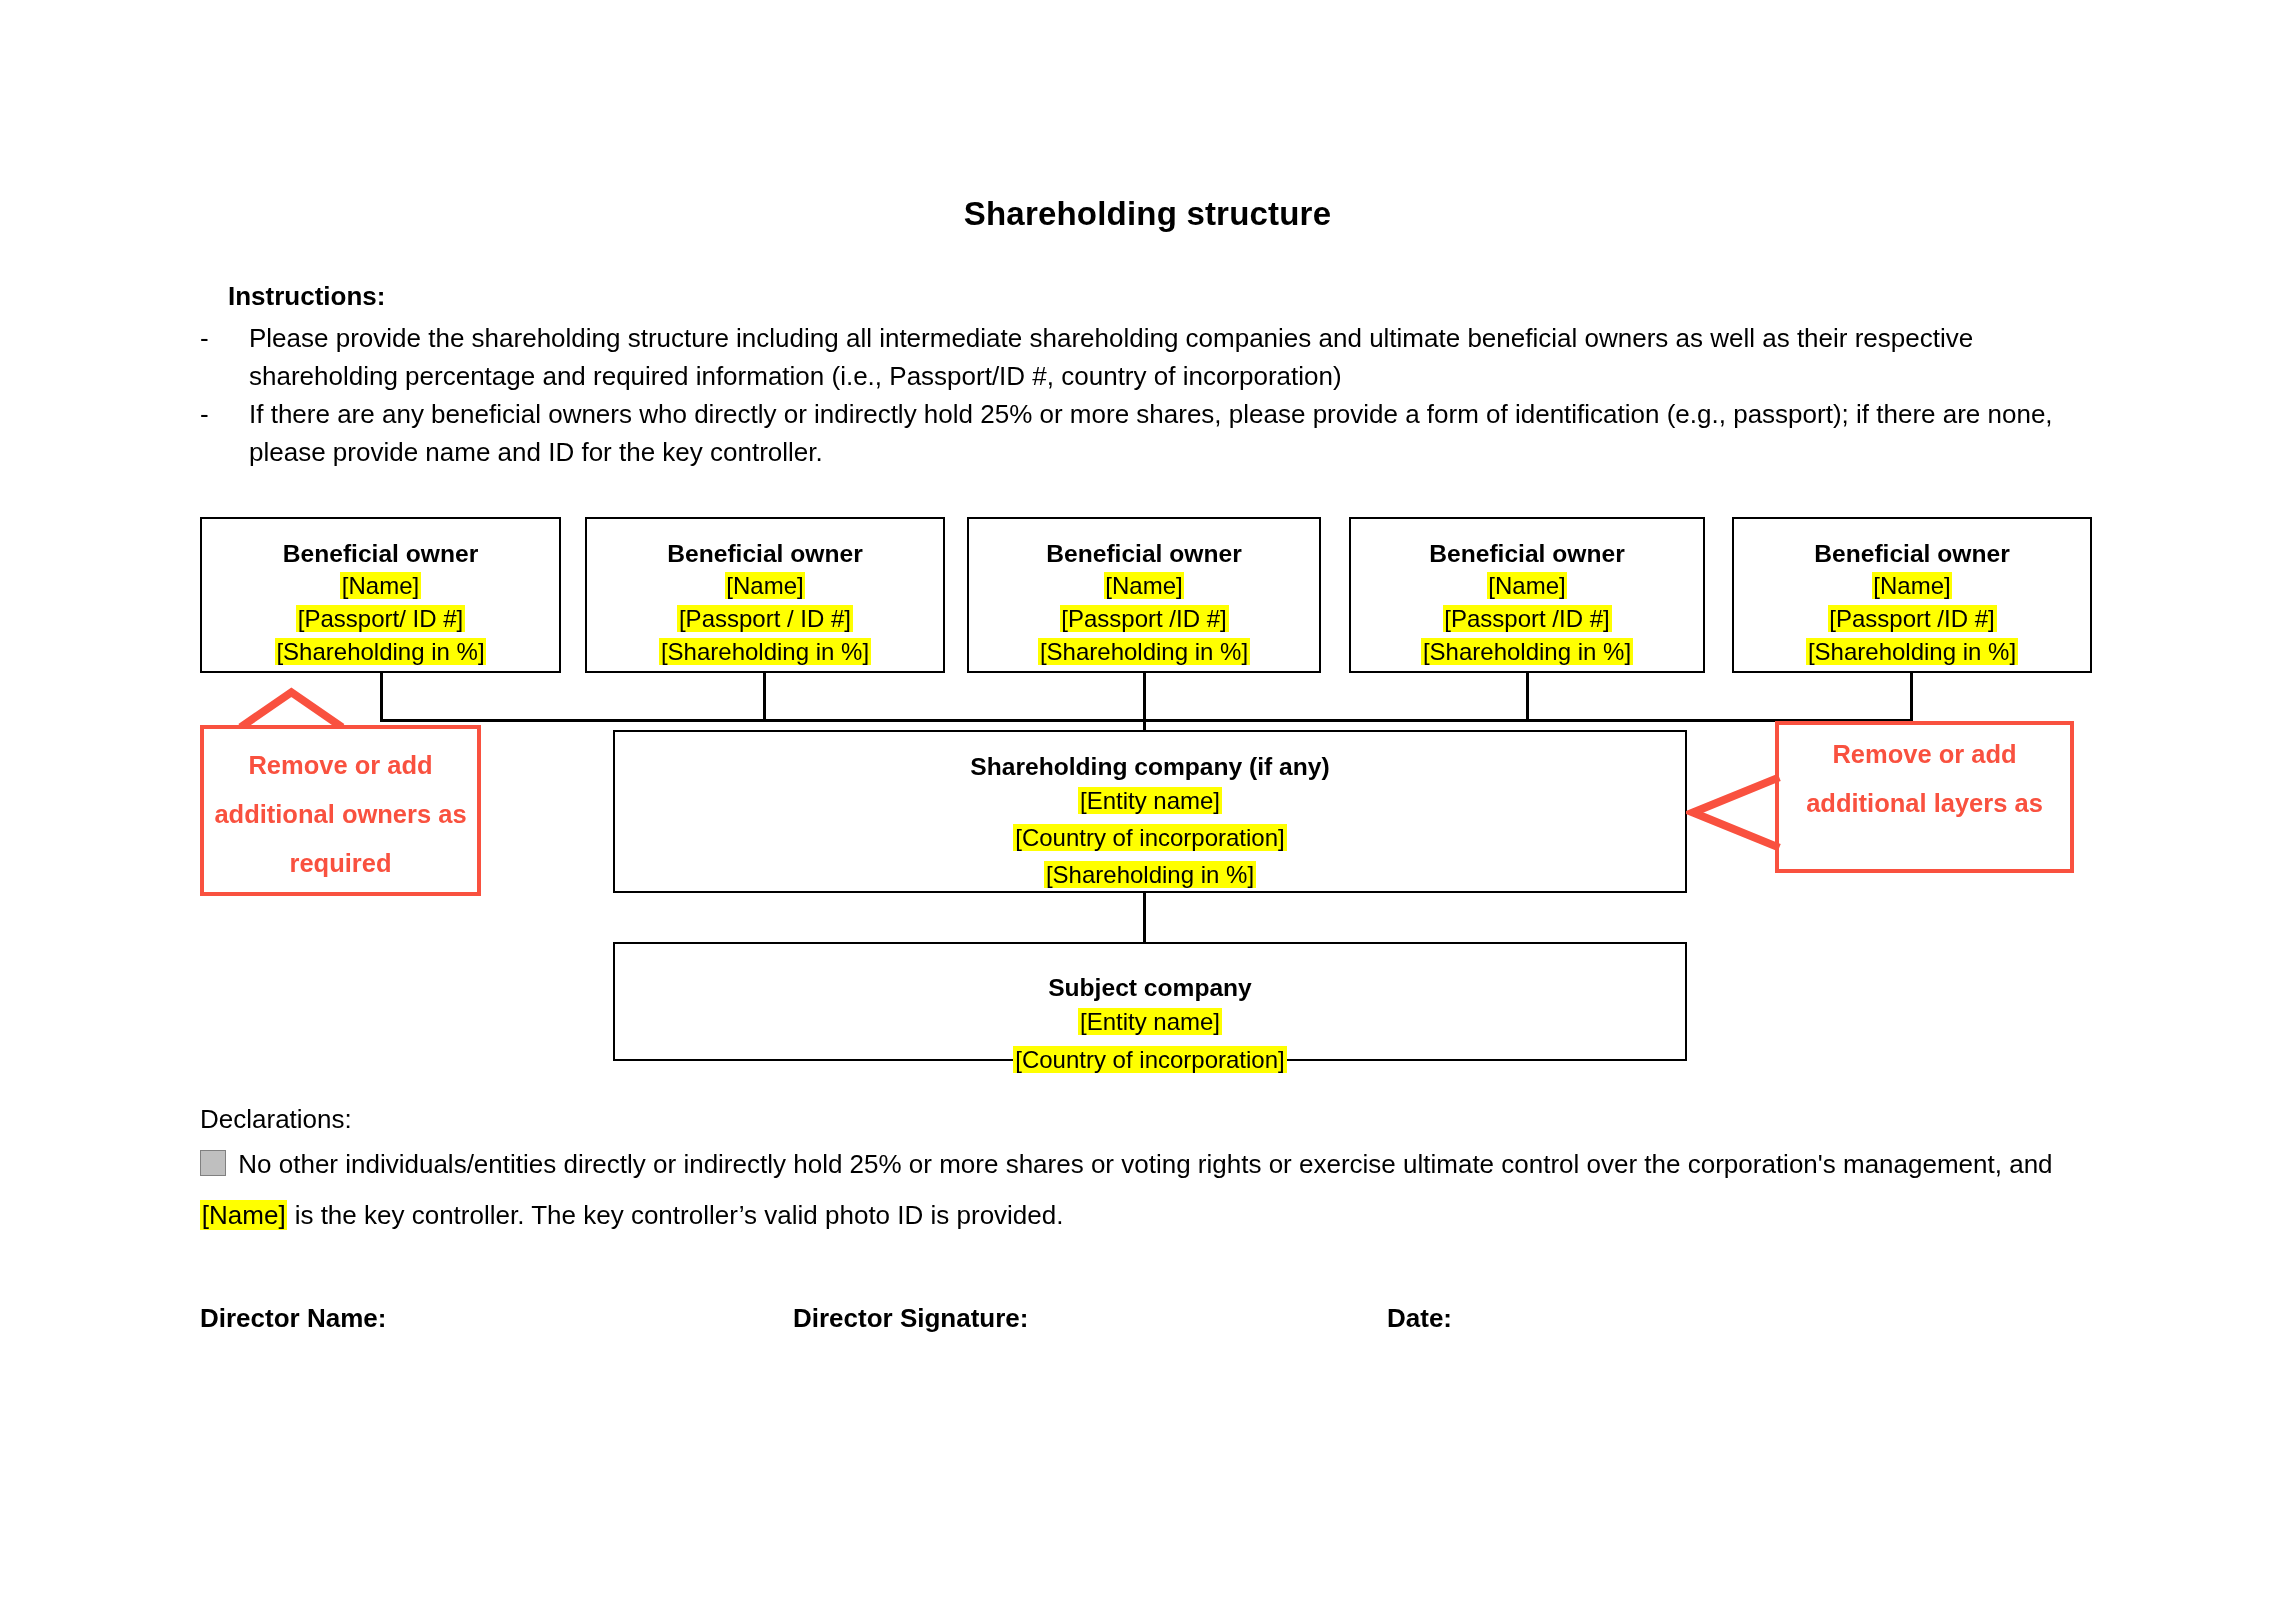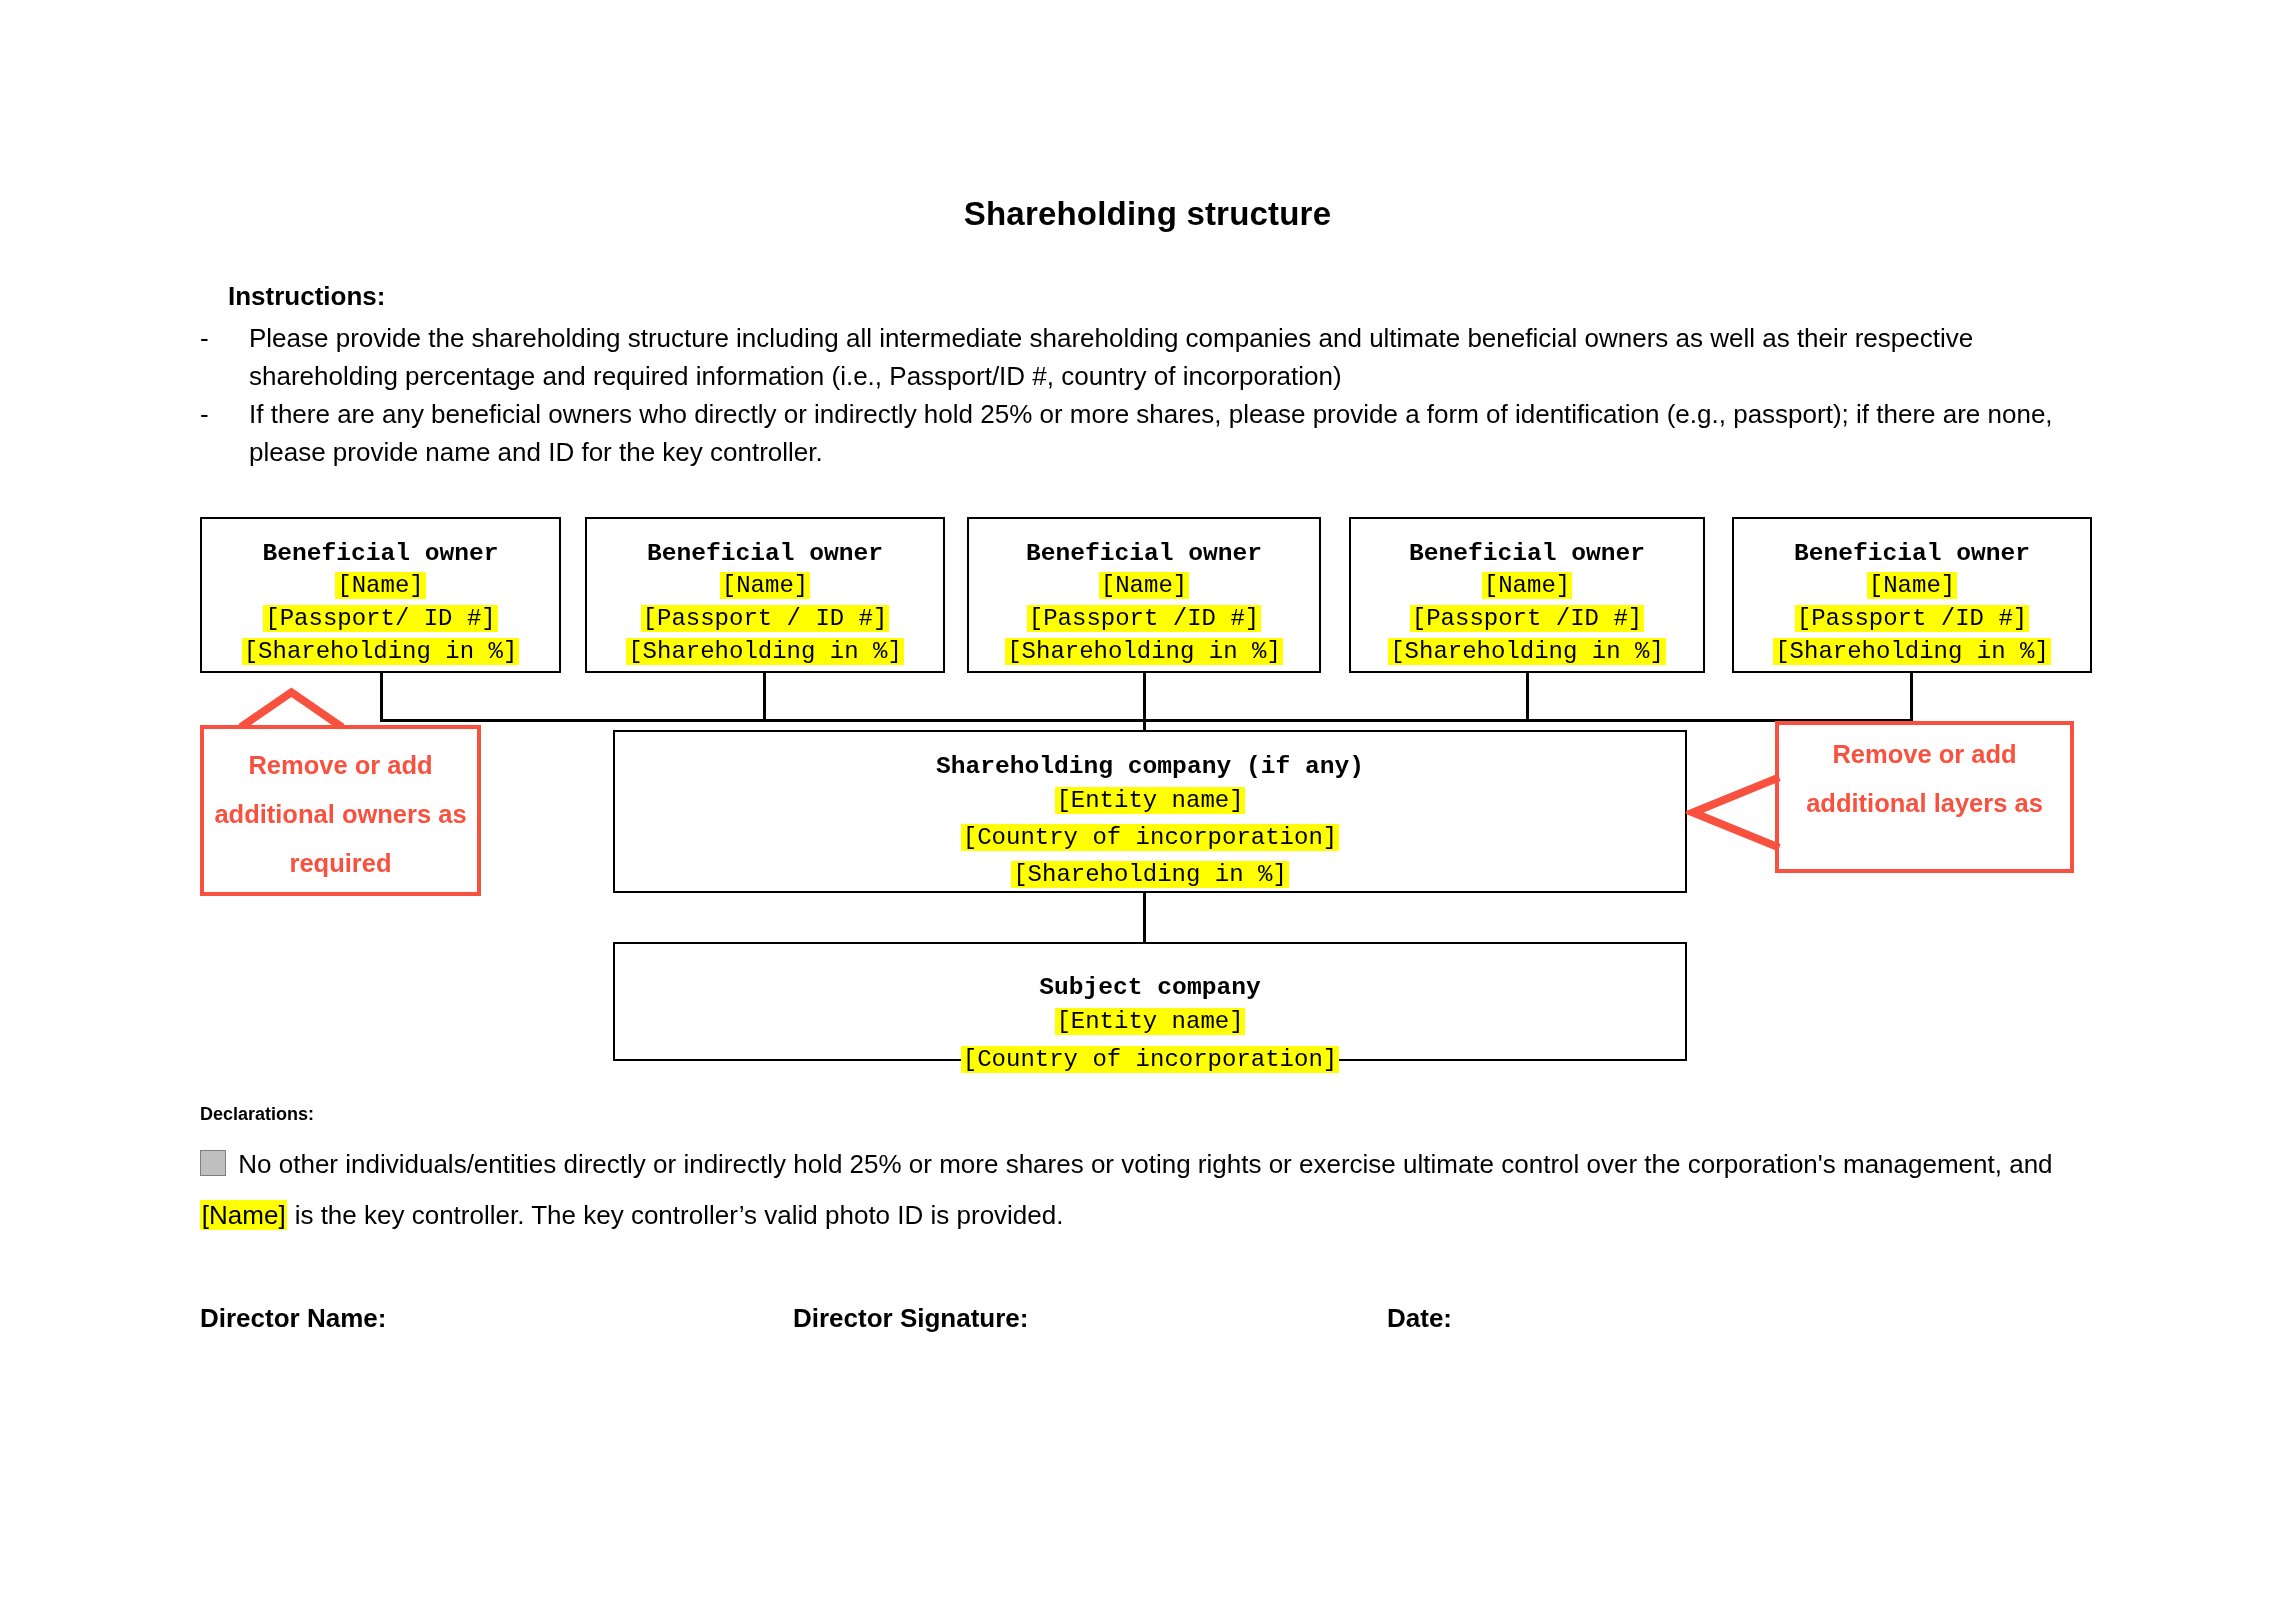--- a/index.html
+++ b/index.html
@@ -61,21 +61,20 @@
     line-height: 38px;
   }
 
   
   .node {
     position: absolute;
     border: 2.6px solid #000000;
     background: #ffffff;
     box-sizing: border-box;
     text-align: center;
-    font-family: Liberation Mono, monospace;
   }
   .node-title {
     font-size: 24.6px;
     font-weight: bold;
     line-height: 30px;
   }
   .node-line {
     font-size: 24px;
     line-height: 33px;
   }
@@ -159,22 +158,22 @@
     top: 772px;
     width: 95px;
     height: 81px;
   }
 
   
   .decl-heading {
     position: absolute;
     left: 200px;
     top: 1104px;
-    font-size: 18px;
-    font-weight: bold;
+    font-size: 26px;
+    font-weight: normal;
     text-align: center;
   }
   .decl-body {
     position: absolute;
     left: 200px;
     top: 1139px;
     width: 1934px;
     font-size: 26px;
     line-height: 51px;
   }

